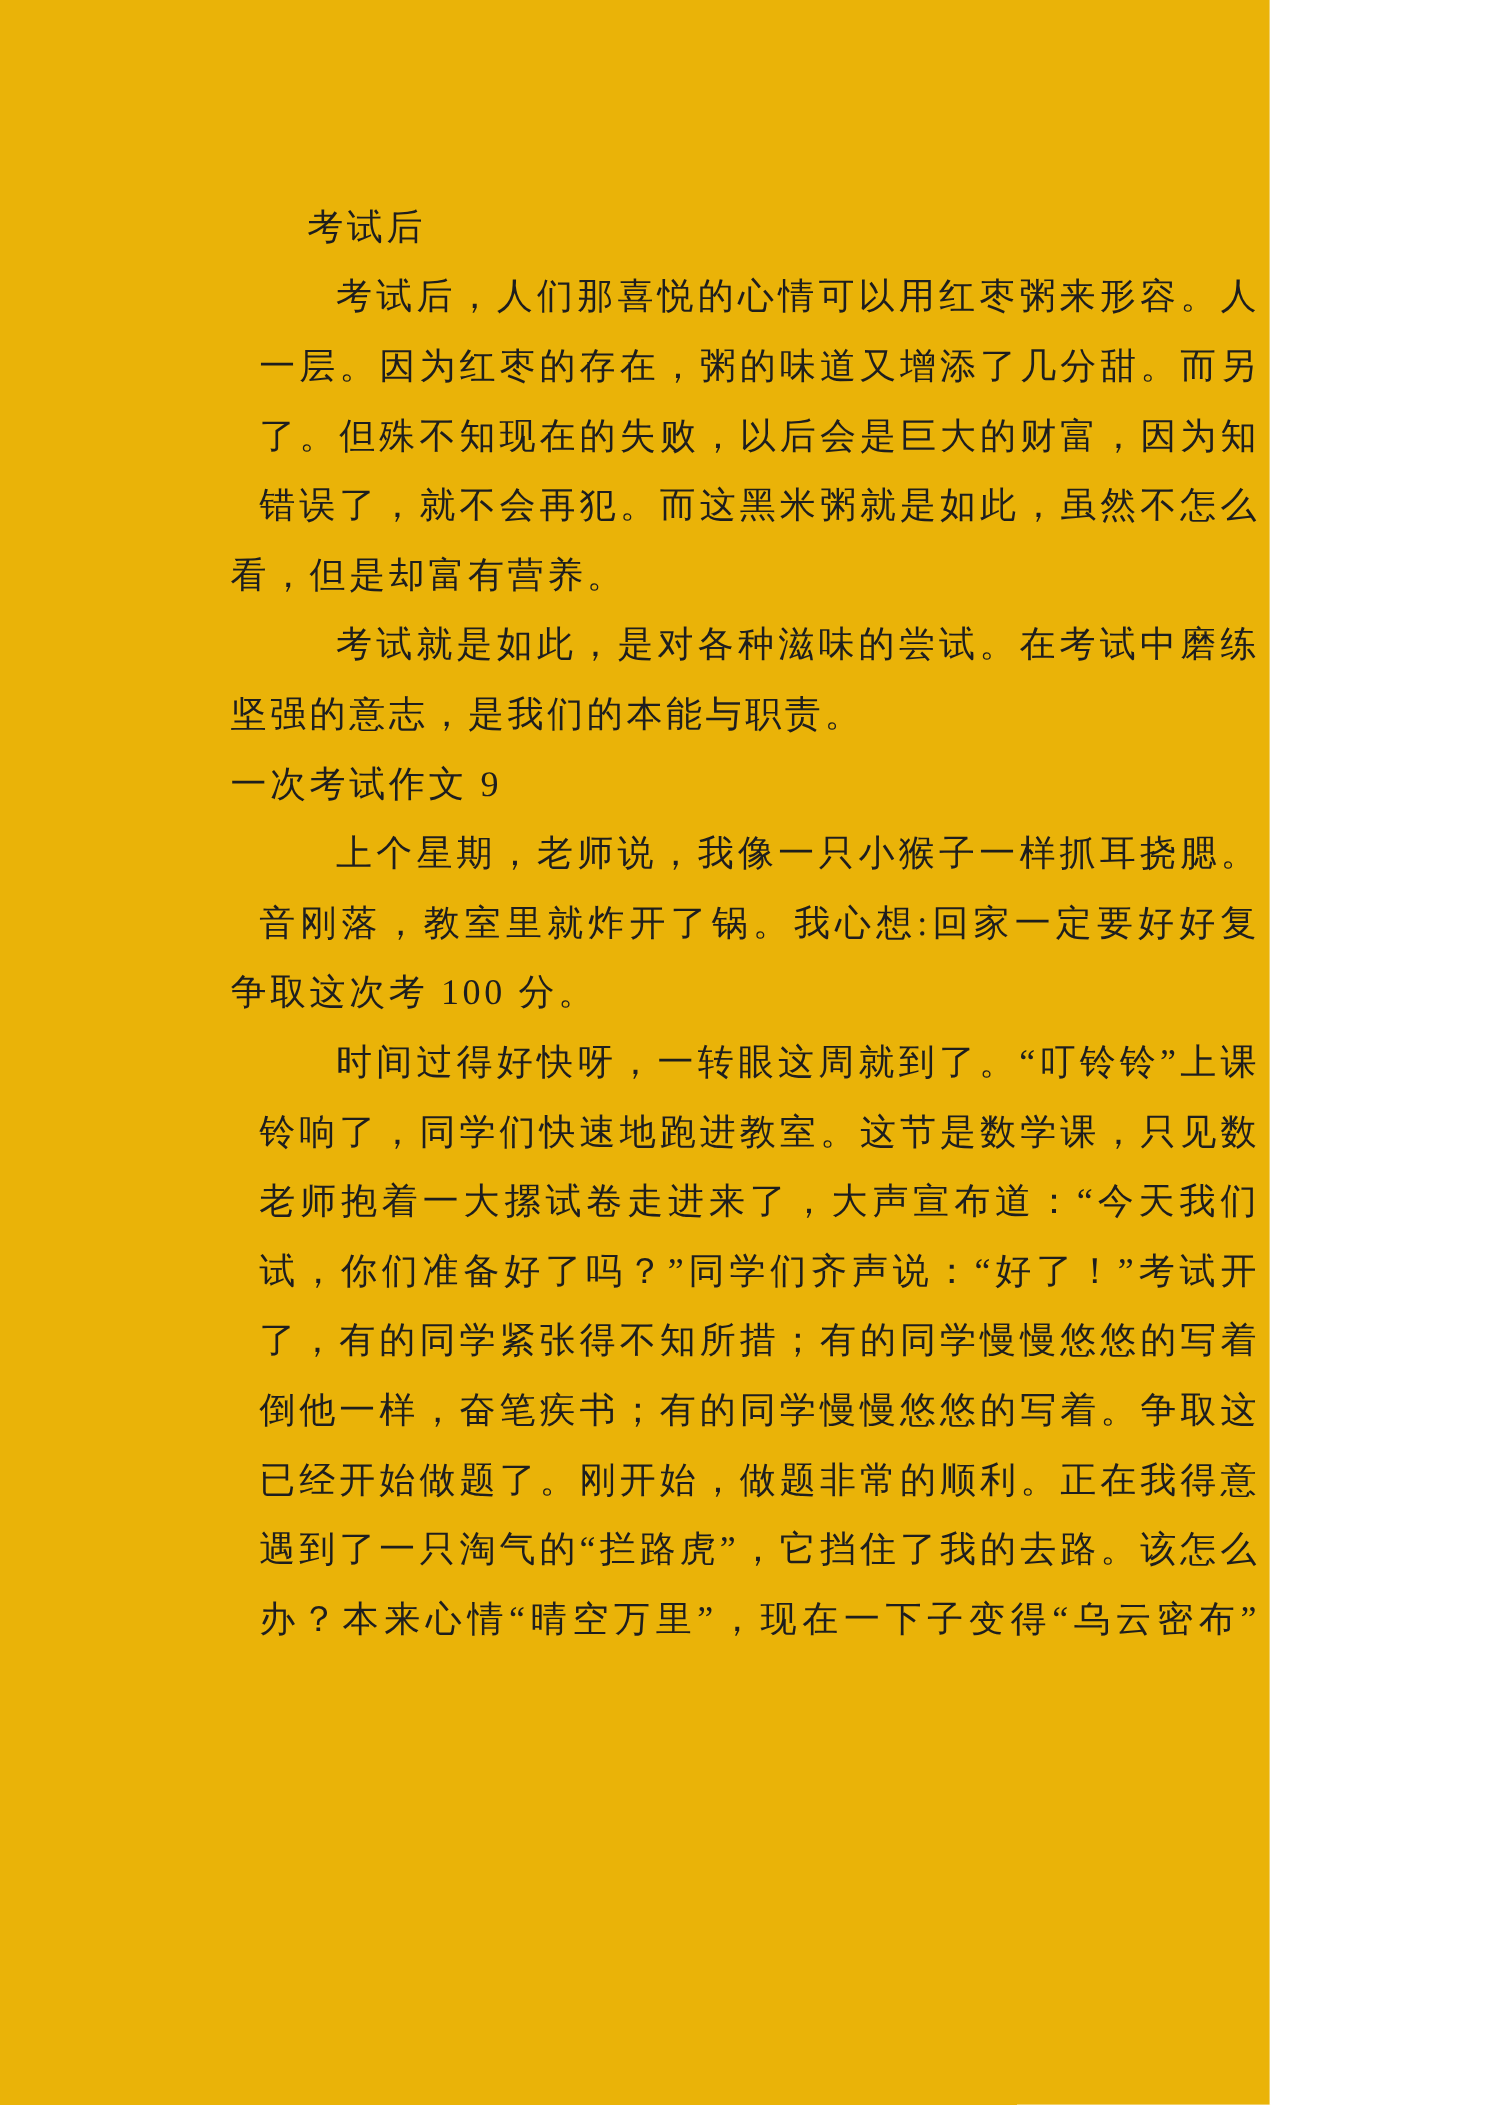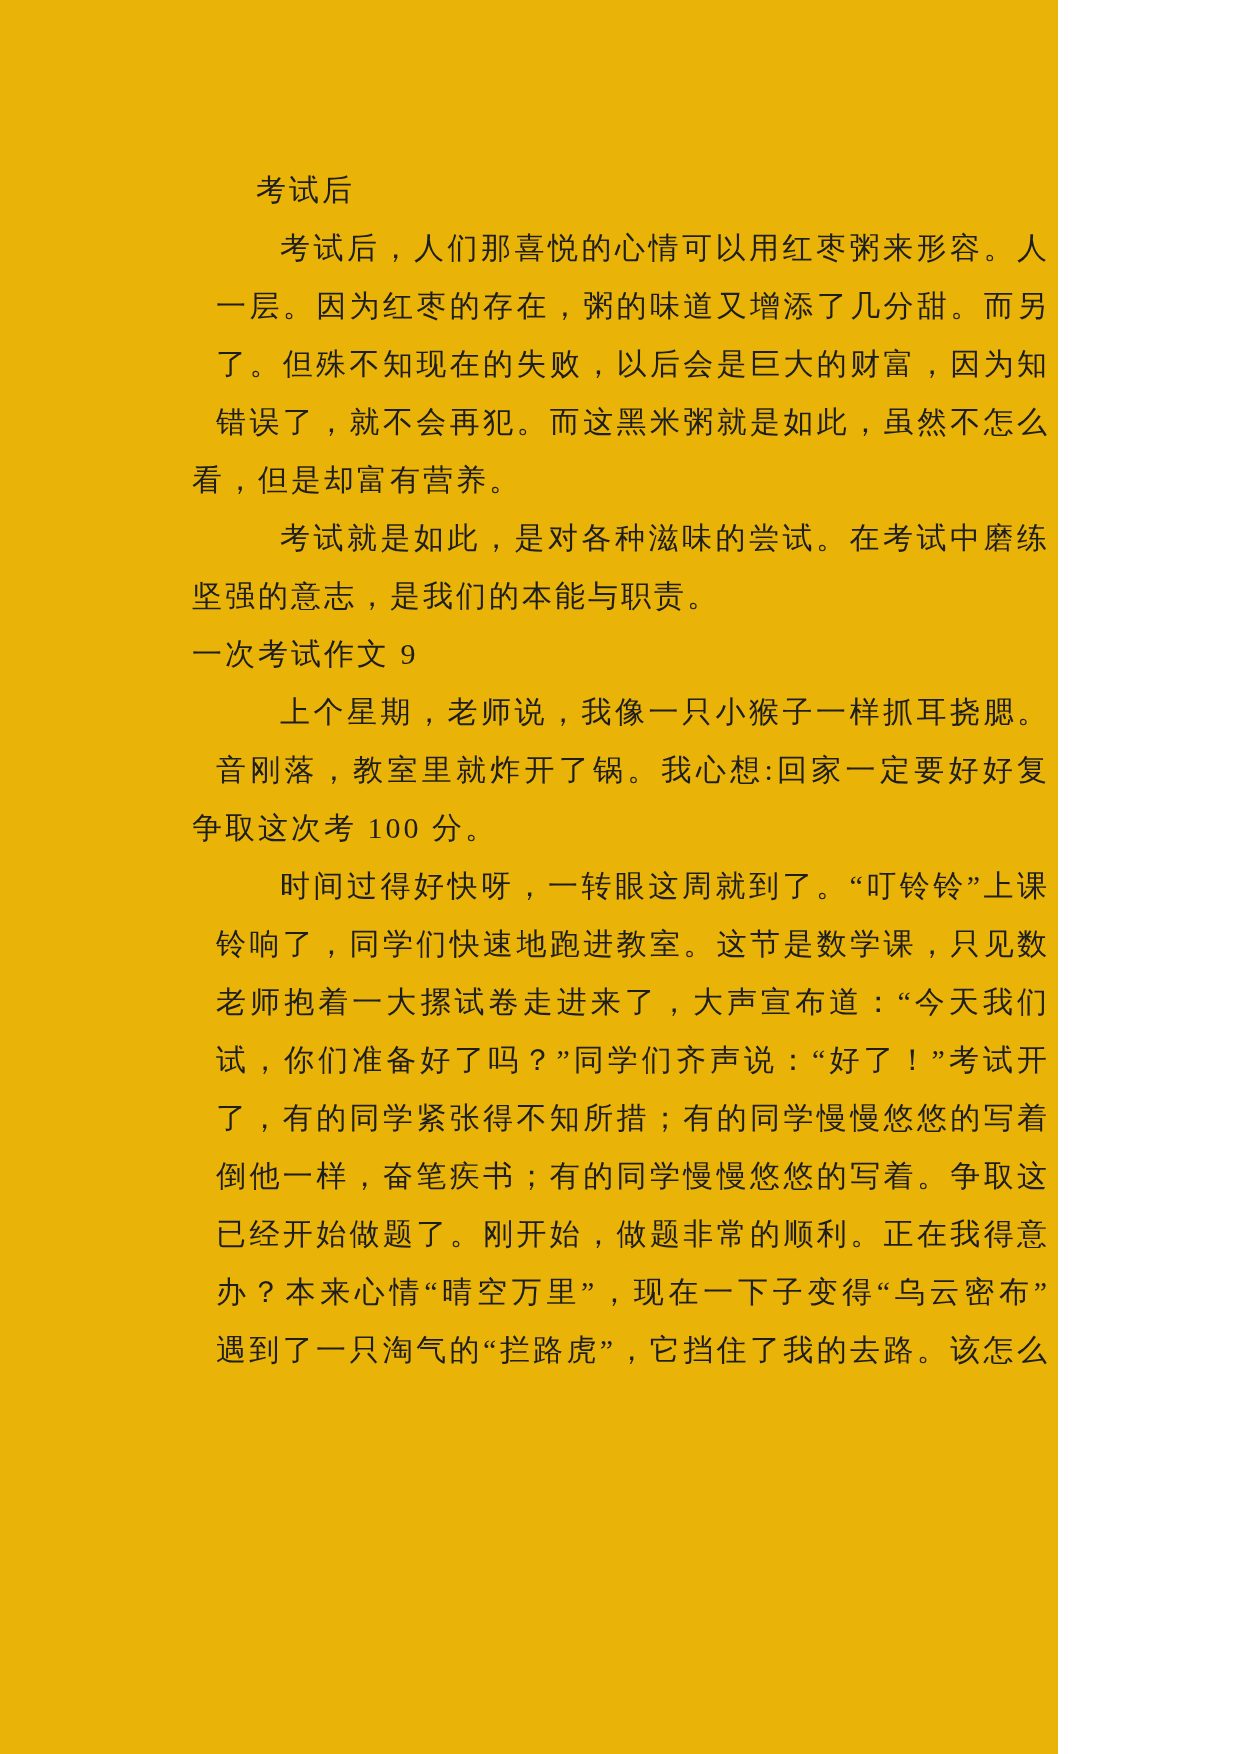--- a/index.html
+++ b/index.html
@@ -56,16 +56,16 @@
       <div class="line indent full">上个星期，老师说，我像一只小猴子一样抓耳挠腮。话</div>
       <div class="line full">音刚落，教室里就炸开了锅。我心想:回家一定要好好复习，</div>
       <div class="line">争取这次考 100 分。</div>
       <div class="line indent full">时间过得好快呀，一转眼这周就到了。“叮铃铃”上课</div>
       <div class="line full">铃响了，同学们快速地跑进教室。这节是数学课，只见数学</div>
       <div class="line full">老师抱着一大摞试卷走进来了，大声宣布道：“今天我们考</div>
       <div class="line full">试，你们准备好了吗？”同学们齐声说：“好了！”考试开始</div>
       <div class="line full">了，有的同学紧张得不知所措；有的同学慢慢悠悠的写着</div>
       <div class="line full">倒他一样，奋笔疾书；有的同学慢慢悠悠的写着。争取这次考</div>
       <div class="line full">已经开始做题了。刚开始，做题非常的顺利。正在我得意时，</div>
+      <div class="line full">遇到了一只淘气的“拦路虎”，它挡住了我的去路。该怎么</div>
       <div class="line full">办？本来心情“晴空万里”，现在一下子变得“乌云密布”</div>
-      <div class="line full">遇到了一只淘气的“拦路虎”，它挡住了我的去路。该怎么</div>
     </div>
 </div>
 
 </body></html>

